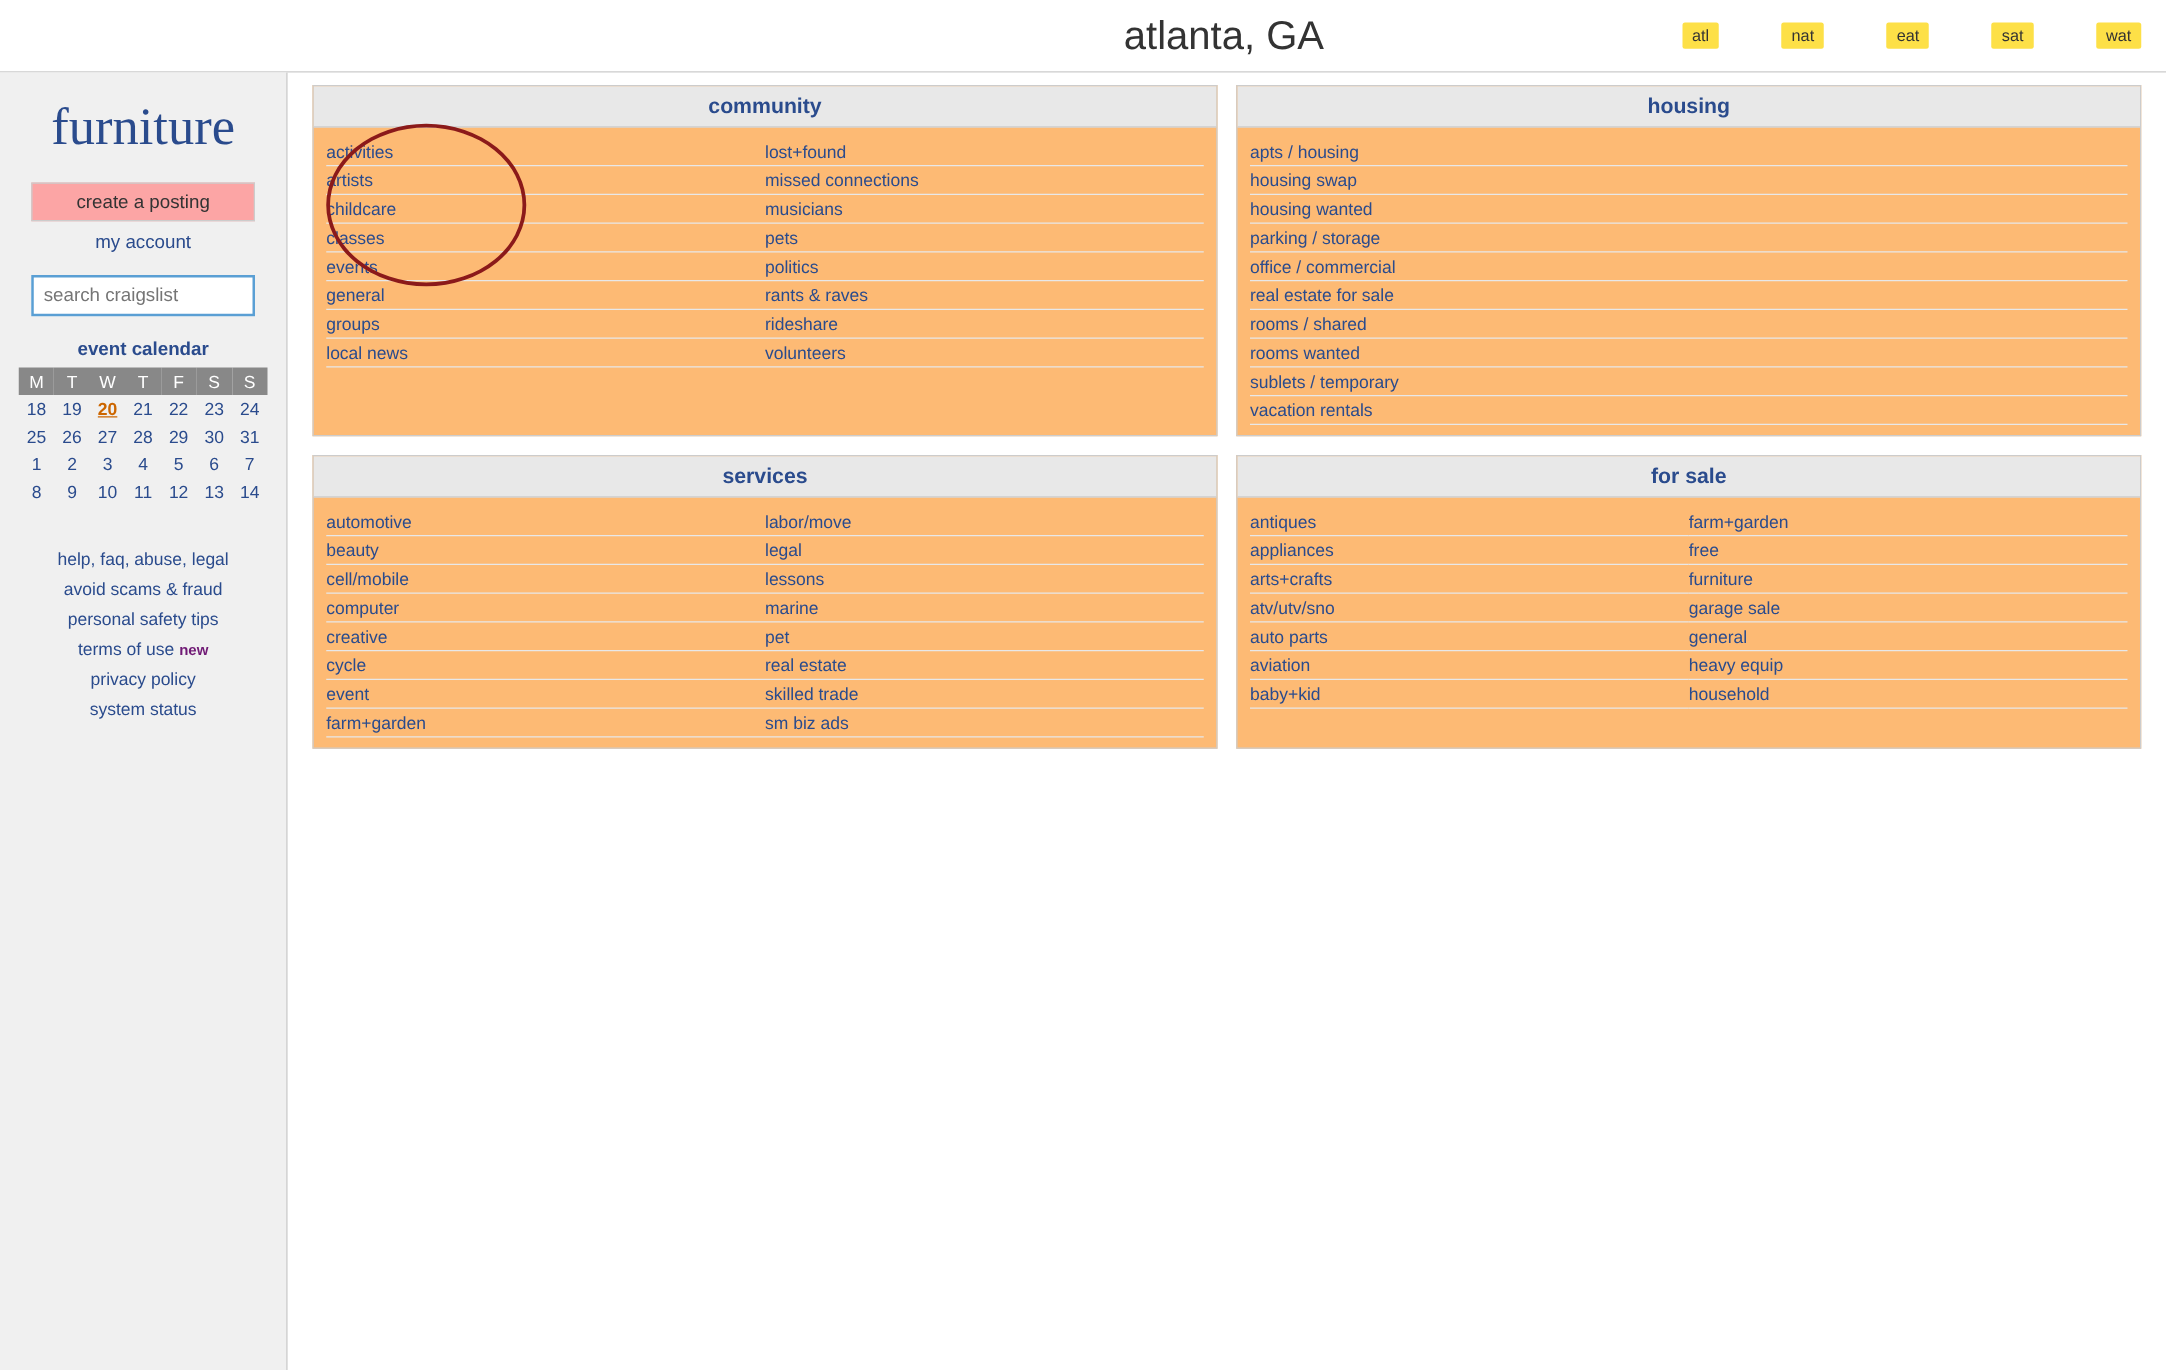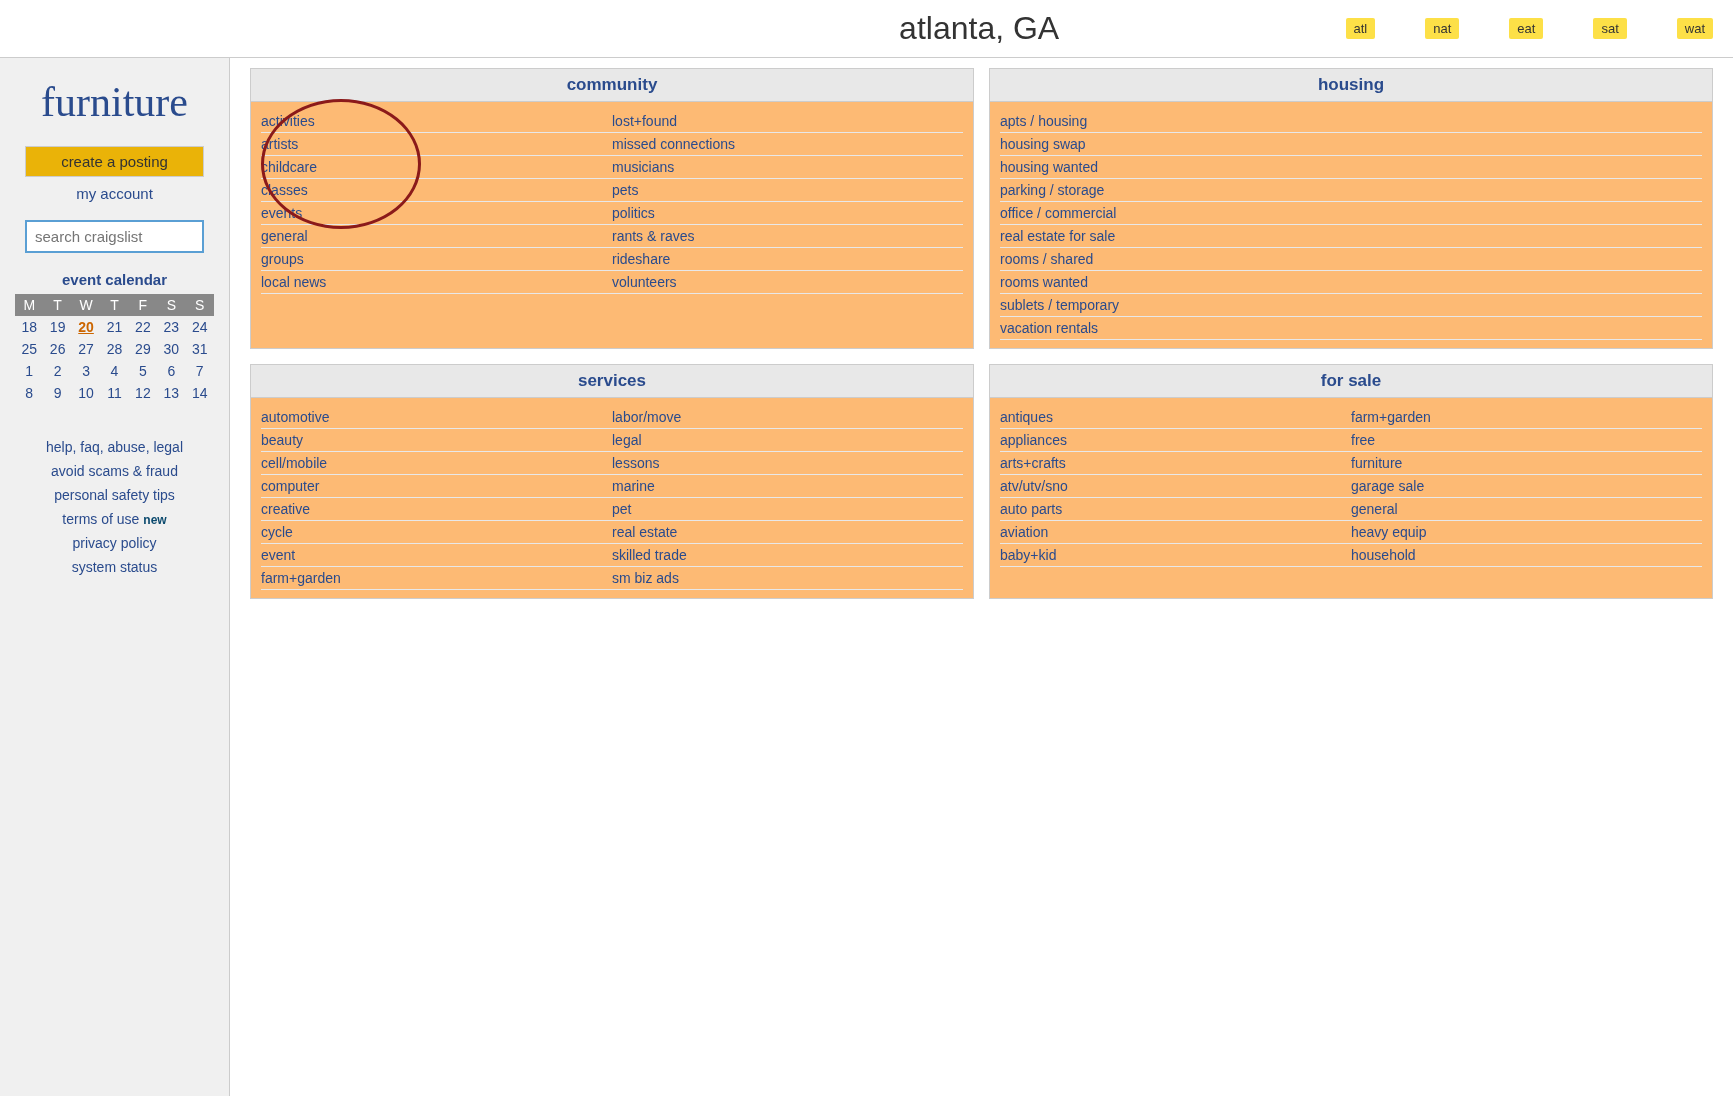--- a/index.html
+++ b/index.html
@@ -59,21 +59,21 @@
       align-items: center;
     }
     .site-title {
       font-size: 42px;
       color: #2a4b8d;
       font-family: Georgia, serif;
       margin-bottom: 20px;
       text-align: center;
     }
     .create-posting-btn {
-      background: #eab308;
+      background: #fca5a5;
       border: 1px solid #ccc;
       padding: 6px 18px;
       font-size: 15px;
       color: #333;
       cursor: pointer;
       margin-bottom: 8px;
       width: 90%;
       text-align: center;
     }
     .my-account-link {
@@ -137,21 +137,21 @@
       margin-top: 10px;
     }
     .sidebar-links a {
       color: #2a4b8d;
       font-size: 14px;
       cursor: pointer;
       text-decoration: none;
       text-align: left;
     }
     .new-badge {
-      color: #0c4a6e;
+      color: #701a75;
       font-size: 12px;
       font-weight: bold;
       margin-left: 4px;
     }
 
     
     .main-content {
       flex: 1;
       padding: 10px 20px;
     }

